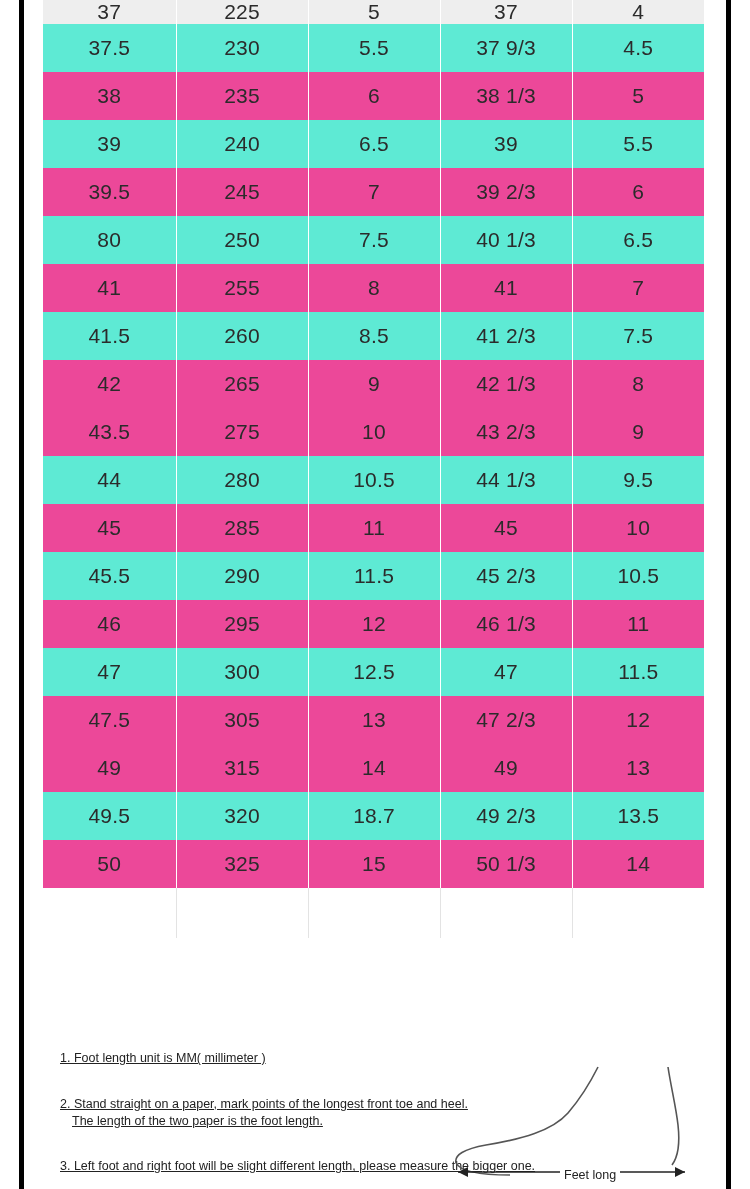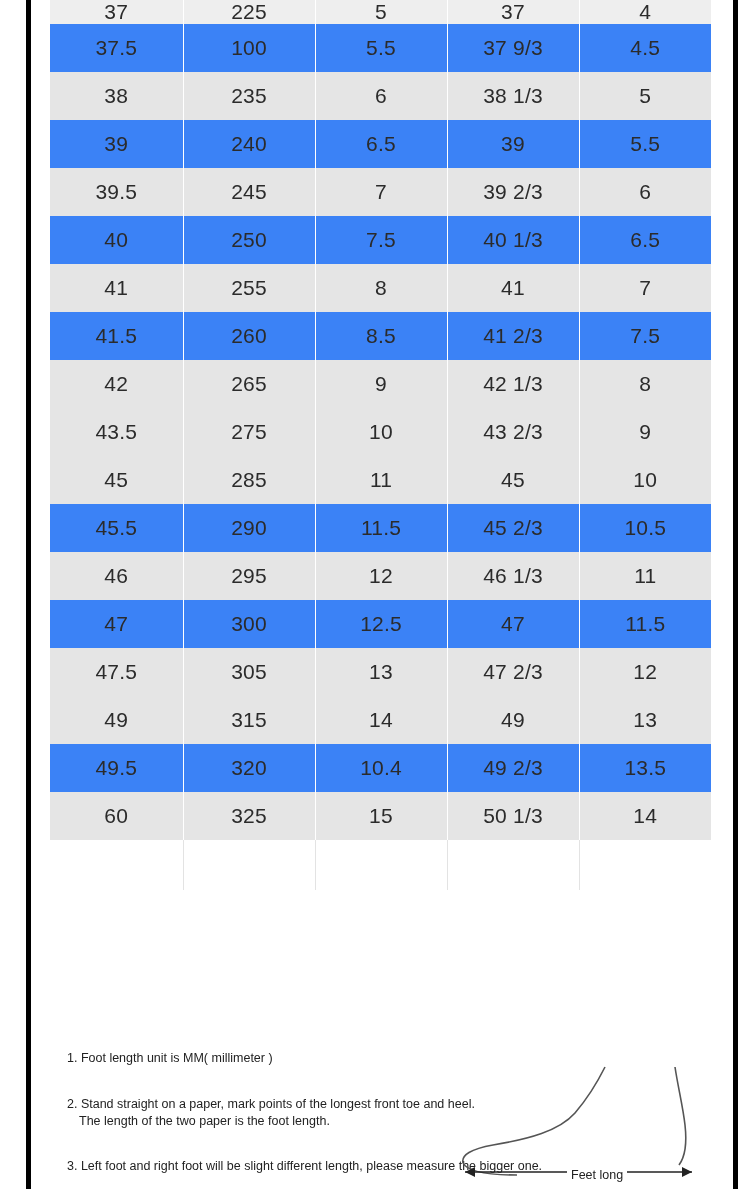--- a/index.html
+++ b/index.html
@@ -9,21 +9,21 @@
   }
   body {
     width: 750px;
     height: 1189px;
     position: relative;
     font-family: "Liberation Sans", sans-serif;
     overflow: hidden;
   }
   .page {
     position: absolute;
-    left: 7px;
+    left: 0;
     top: 0;
     width: 682px;
     height: 1189px;
     background: #ffffff;
     box-sizing: border-box;
   }
   
   .frame-left {
     position: absolute;
     left: 19px;
@@ -59,24 +59,24 @@
     color: #2b2b2b;
     border-right: 1px solid #ffffff;
     font-family: "Liberation Sans", sans-serif;
     letter-spacing: 0.2px;
     padding: 0;
   }
   table.size-table td:last-child {
     border-right: none;
   }
   tr.row-odd td {
-    background: #3b82f6;
+    background: #5eead4;
   }
   tr.row-even td {
-    background: #e5e5e5;
+    background: #ec4899;
   }
   tr.row-partial td {
     background: #eeeeee;
     height: 16px;
     font-size: 21px;
     overflow: hidden;
   }
   tr.row-blank td {
     background: #ffffff;
     height: 50px;
@@ -94,20 +94,21 @@
     left: 60px;
     top: 1050px;
     width: 610px;
     font-size: 12.5px;
     color: #222222;
     line-height: 1.35;
   }
   .note {
     margin-bottom: 12px;
     white-space: pre-line;
+    text-decoration: underline;
   }
   .note-indent {
     display: block;
     padding-left: 12px;
   }
   .foot-figure {
     position: absolute;
     left: 440px;
     top: 1065px;
     width: 265px;
@@ -143,21 +144,21 @@
       <tbody>
         <tr class="row-partial">
           <td>37</td>
           <td>225</td>
           <td>5</td>
           <td>37</td>
           <td>4</td>
         </tr>
         <tr class="row-odd">
           <td>37.5</td>
-          <td>100</td>
+          <td>230</td>
           <td>5.5</td>
           <td>37 9/3</td>
           <td>4.5</td>
         </tr>
         <tr class="row-even">
           <td>38</td>
           <td>235</td>
           <td>6</td>
           <td>38 1/3</td>
           <td>5</td>
@@ -170,21 +171,21 @@
           <td>5.5</td>
         </tr>
         <tr class="row-even">
           <td>39.5</td>
           <td>245</td>
           <td>7</td>
           <td>39 2/3</td>
           <td>6</td>
         </tr>
         <tr class="row-odd">
-          <td>40</td>
+          <td>80</td>
           <td>250</td>
           <td>7.5</td>
           <td>40 1/3</td>
           <td>6.5</td>
         </tr>
         <tr class="row-even">
           <td>41</td>
           <td>255</td>
           <td>8</td>
           <td>41</td>
@@ -204,20 +205,27 @@
           <td>42 1/3</td>
           <td>8</td>
         </tr>
         <tr class="row-even">
           <td>43.5</td>
           <td>275</td>
           <td>10</td>
           <td>43 2/3</td>
           <td>9</td>
         </tr>
+        <tr class="row-odd">
+          <td>44</td>
+          <td>280</td>
+          <td>10.5</td>
+          <td>44 1/3</td>
+          <td>9.5</td>
+        </tr>
         <tr class="row-even">
           <td>45</td>
           <td>285</td>
           <td>11</td>
           <td>45</td>
           <td>10</td>
         </tr>
         <tr class="row-odd">
           <td>45.5</td>
           <td>290</td>
@@ -249,26 +257,26 @@
         <tr class="row-even">
           <td>49</td>
           <td>315</td>
           <td>14</td>
           <td>49</td>
           <td>13</td>
         </tr>
         <tr class="row-odd">
           <td>49.5</td>
           <td>320</td>
-          <td>10.4</td>
+          <td>18.7</td>
           <td>49 2/3</td>
           <td>13.5</td>
         </tr>
         <tr class="row-even">
-          <td>60</td>
+          <td>50</td>
           <td>325</td>
           <td>15</td>
           <td>50 1/3</td>
           <td>14</td>
         </tr>
         <tr class="row-blank">
           <td></td>
           <td></td>
           <td></td>
           <td></td>

